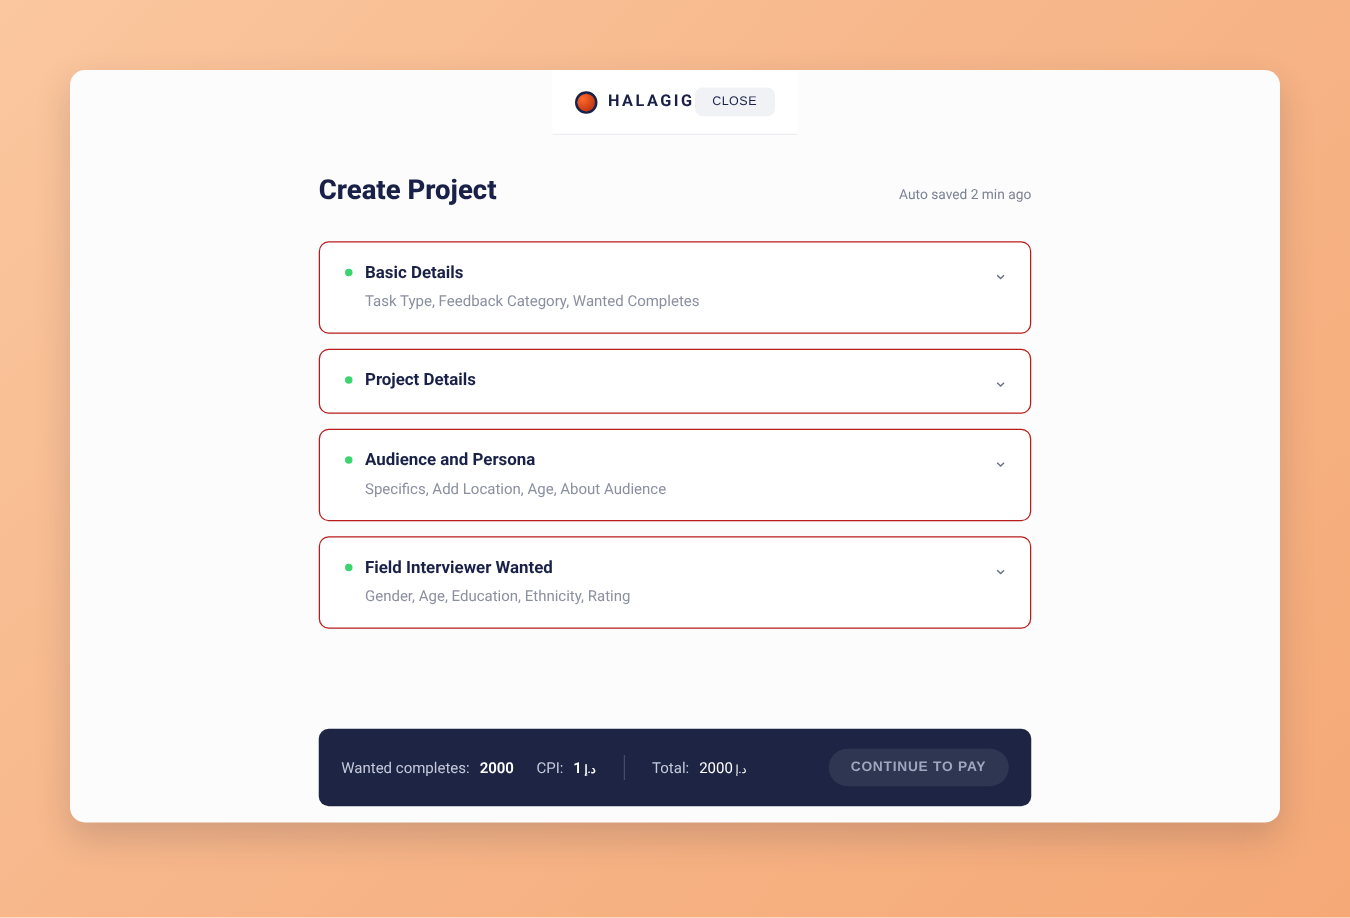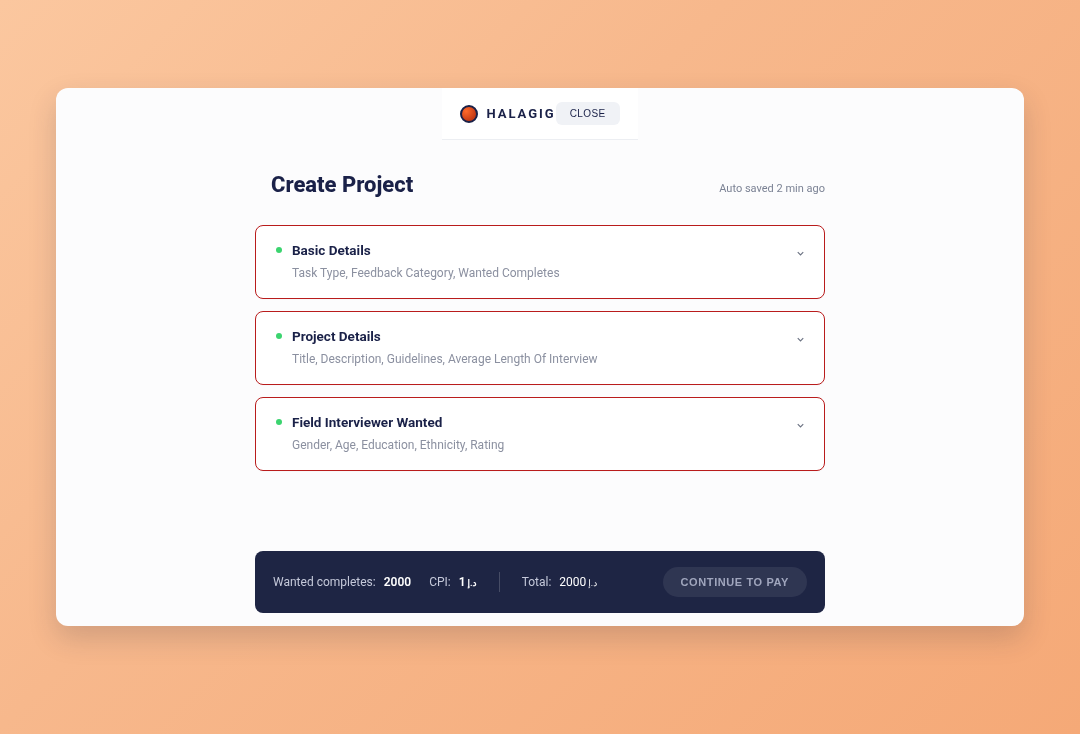--- a/index.html
+++ b/index.html
@@ -62,21 +62,20 @@
     padding: 32px 0 0;
     display: flex;
     justify-content: center;
   }
   .inner { width: 570px; }
   .title-row {
     display: flex;
     align-items: baseline;
     justify-content: space-between;
     margin-bottom: 28px;
-    margin-left: 16px;
   }
   .page-title {
     font-size: 22px;
     font-weight: 800;
     color: #1a2148;
   }
   .autosave {
     font-size: 11px;
     color: #7b8294;
   }
@@ -191,23 +190,34 @@
         <div class="section-card">
           <div class="section-head">
             <span class="status-dot"></span>
             <span class="section-title">Project Details</span>
           </div>
           <span class="chevron">
             <svg class="chev" viewBox="0 0 24 24" fill="none" stroke="currentColor" stroke-width="2.5">
                 <polyline points="6 9 12 15 18 9"></polyline>
               </svg>
           </span>
-          <div class="section-sub">Title, Description, Guidelines, Average Length Of Interview</div>
-        </div>
-
+        </div>
+
+        <div class="section-card">
+          <div class="section-head">
+            <span class="status-dot"></span>
+            <span class="section-title">Audience and Persona</span>
+          </div>
+          <span class="chevron">
+            <svg class="chev" viewBox="0 0 24 24" fill="none" stroke="currentColor" stroke-width="2.5">
+                <polyline points="6 9 12 15 18 9"></polyline>
+              </svg>
+          </span>
+          <div class="section-sub">Specifics, Add Location, Age, About Audience</div>
+        </div>
 
         <div class="section-card">
           <div class="section-head">
             <span class="status-dot"></span>
             <span class="section-title">Field Interviewer Wanted</span>
           </div>
           <span class="chevron">
             <svg class="chev" viewBox="0 0 24 24" fill="none" stroke="currentColor" stroke-width="2.5">
                 <polyline points="6 9 12 15 18 9"></polyline>
               </svg>

